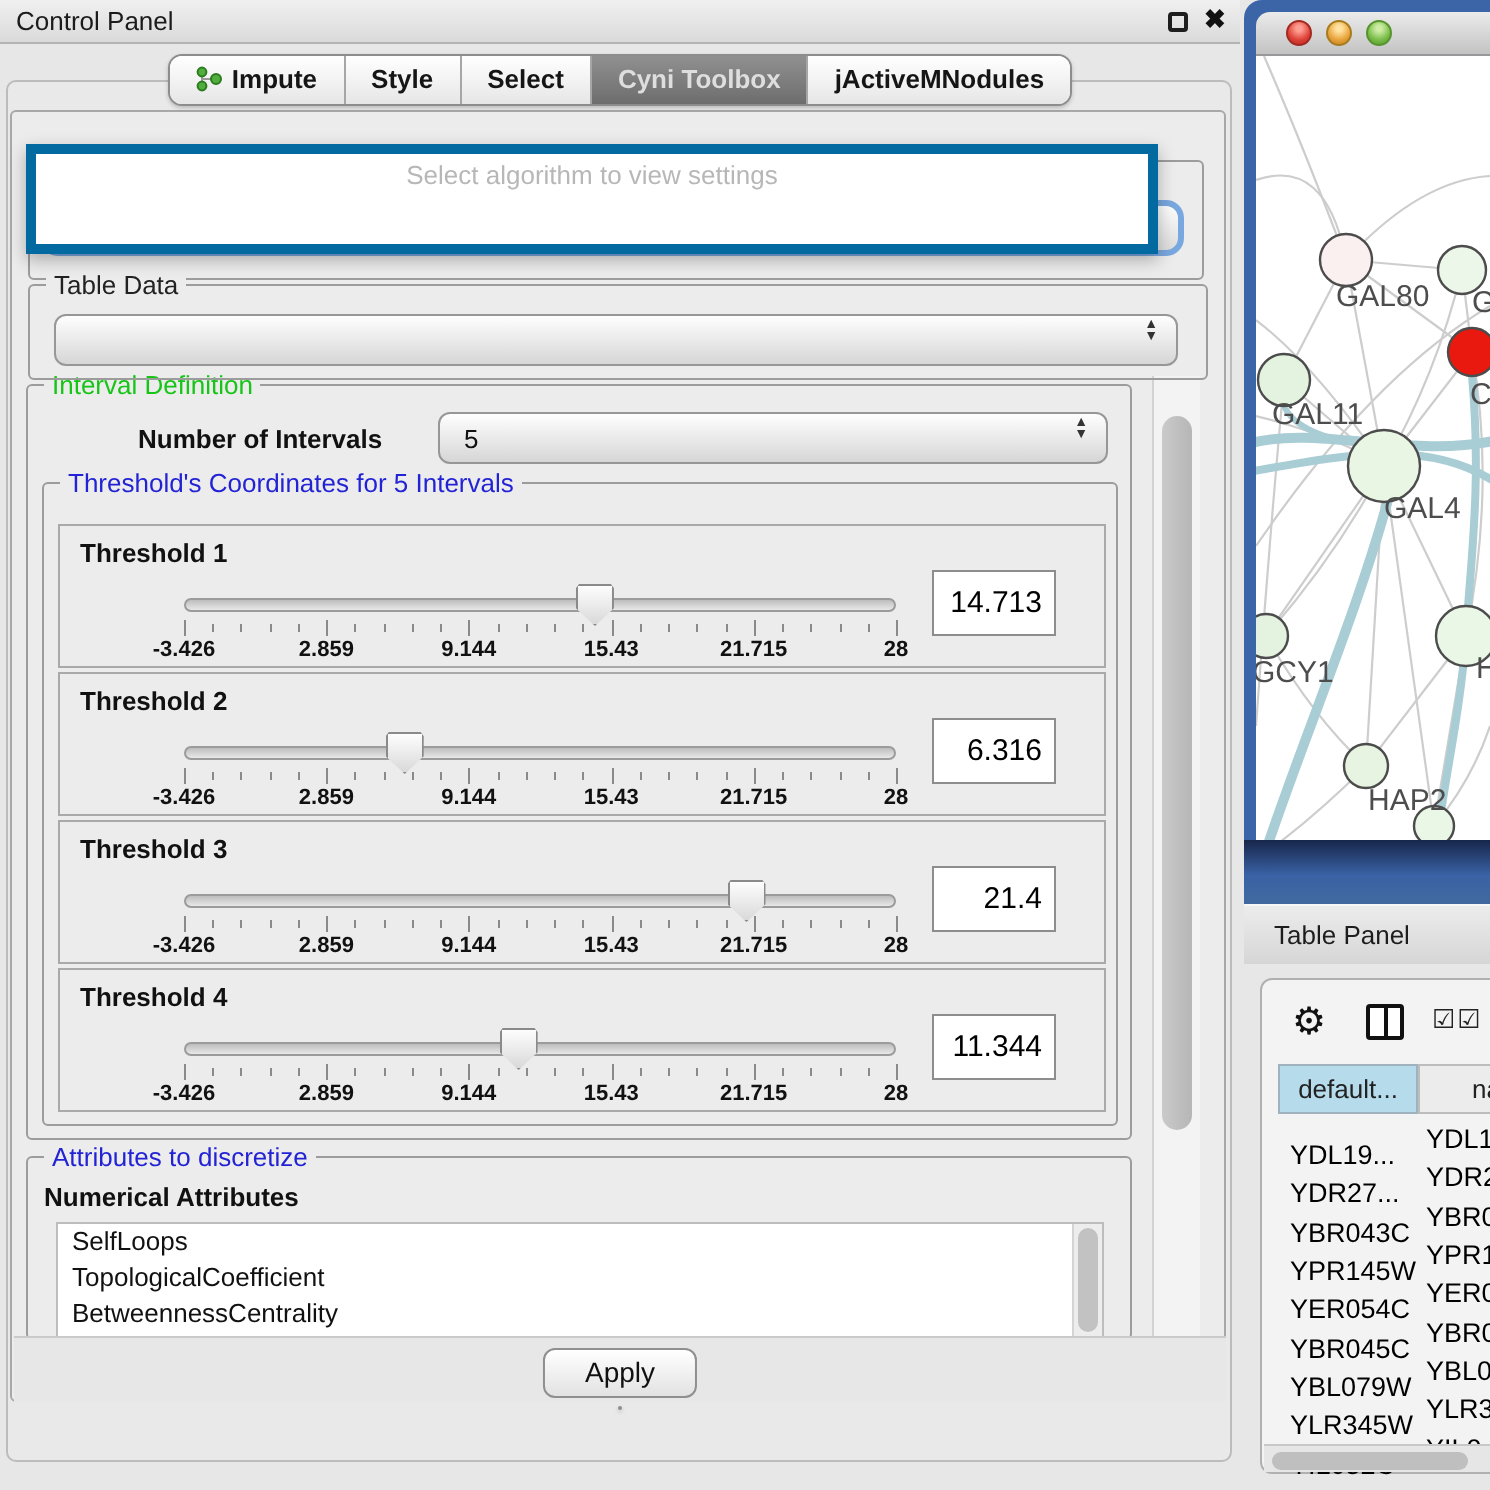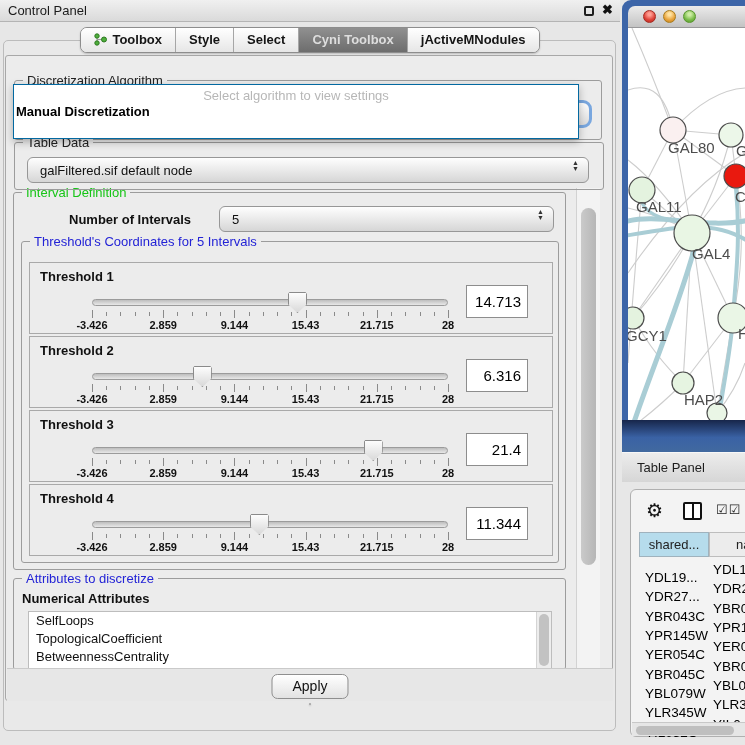--- a/index.html
+++ b/index.html
@@ -35,22 +35,22 @@
   .group { position:absolute; border:1px solid #9c9c9c; border-radius:3px; }
   .group-title { position:absolute; top:-8px; left:8px; background:#ececec; padding:0 4px;
     font-size:13px; color:#222; white-space:nowrap; }
   .group-title.green { color:#17c517; }
   .group-title.blue { color:#2323d6; }
 
   
   .focus-combo { position:absolute; left:14px; top:44px; width:572px; height:28px;
     border:3px solid #79a7df; border-radius:9px; background:linear-gradient(#fdfdfd,#dcdcdc); z-index:3; }
 
-  .algo-popup { position:absolute; left:7px; top:28px; width:566px; height:55px;
-    background:#fff; border:1px solid #0369a1; box-shadow:0 3px 8px rgba(0,0,0,.28); z-index:4; }
+  .algo-popup { position:absolute; left:7px; top:16px; width:566px; height:55px;
+    background:#fff; border:5px solid #0369a1; box-shadow:0 3px 8px rgba(0,0,0,.28); z-index:4; }
   .popup-hint { text-align:center; color:#b7b7b7; font-size:13px; padding-top:3px; }
   .popup-opt { font-size:13px; color:#000; padding:1px 2px 0 2px; line-height:16px; }
   .popup-opt.hl { font-weight:bold; }
 
   .combo { position:absolute; height:26px; border:1px solid #979797; border-radius:6px;
     background:linear-gradient(#fefefe,#d6d6d6); font-size:13px; color:#111; }
   .combo .combo-text { position:absolute; left:12px; top:5px; }
   .combo .combo-arrows { position:absolute; right:9px; top:2px; font-size:7px; line-height:6px;
     color:#333; text-align:center; }
 
@@ -150,21 +150,21 @@
   <div class="tabrow top">
     <div class="seg" id="top-tabs">
         <div class="seg-item">
           <svg viewBox="0 0 13 13" class="net-icon">
             <line x1="3" y1="3" x2="3" y2="10" stroke="#9a9a9a"></line>
             <line x1="3" y1="6.5" x2="10" y2="6.5" stroke="#9a9a9a"></line>
             <circle cx="3" cy="3" r="2.2" fill="#4fae3c" stroke="#2d7a20"></circle>
             <circle cx="3" cy="10" r="2.2" fill="#4fae3c" stroke="#2d7a20"></circle>
             <circle cx="10" cy="6.5" r="2.5" fill="#4fae3c" stroke="#2d7a20"></circle>
           </svg>
-          <span>Toolbox</span>
+          <span>Impute</span>
         </div>
         <div class="seg-item">
           <span>Style</span>
         </div>
         <div class="seg-item">
           <span>Select</span>
         </div>
         <div class="seg-item selected">
           <span>Cyni Toolbox</span>
         </div>
@@ -177,27 +177,25 @@
   <div class="content">
 
     <div class="group" style="left:8px; top:24px; width:588px; height:60px; z-index:1;">
       <span class="group-title">Discretization Algorithm</span>
     </div>
 
     <div class="focus-combo"></div>
 
     <div class="algo-popup">
       <div class="popup-hint">Select algorithm to view settings</div>
-      <div class="popup-opt hl">Manual Discretization</div>
     </div>
 
     <div class="group" style="left:8px; top:86px; width:590px; height:48px; z-index:2;">
       <span class="group-title">Table Data</span>
       <div class="combo" style="left:12px; top:14px; width:562px;">
-        <span class="combo-text">galFiltered.sif default node</span>
         <span class="combo-arrows">▲<br>▼</span>
       </div>
     </div>
 
     <div class="scroll-track">
       <div class="scroll-thumb"></div>
     </div>
 
     <div class="group" style="left:7px; top:136px; width:553px; height:378px;">
       <span class="group-title green">Interval Definition</span>
@@ -465,21 +463,21 @@
 
   <div class="tp-bar">
     <span class="tp-title">Table Panel</span>
   </div>
 
   <div class="tp-box">
     <span class="gear-icon">⚙</span>
     <span class="split-icon"></span>
     <span class="cb-icons">☑☑</span>
     <div class="tp-header">
-      <div class="tp-hcell c1">shared...</div>
+      <div class="tp-hcell c1">default...</div>
       <div class="tp-hcell c2">na</div>
     </div>
     <div class="tp-rows" id="tp-rows">
         <div class="tp-row">
           <div class="tp-cell c1">YDL19...</div>
           <div class="tp-cell c2">YDL1</div>
         </div>
         <div class="tp-row">
           <div class="tp-cell c1">YDR27...</div>
           <div class="tp-cell c2">YDR2</div>

